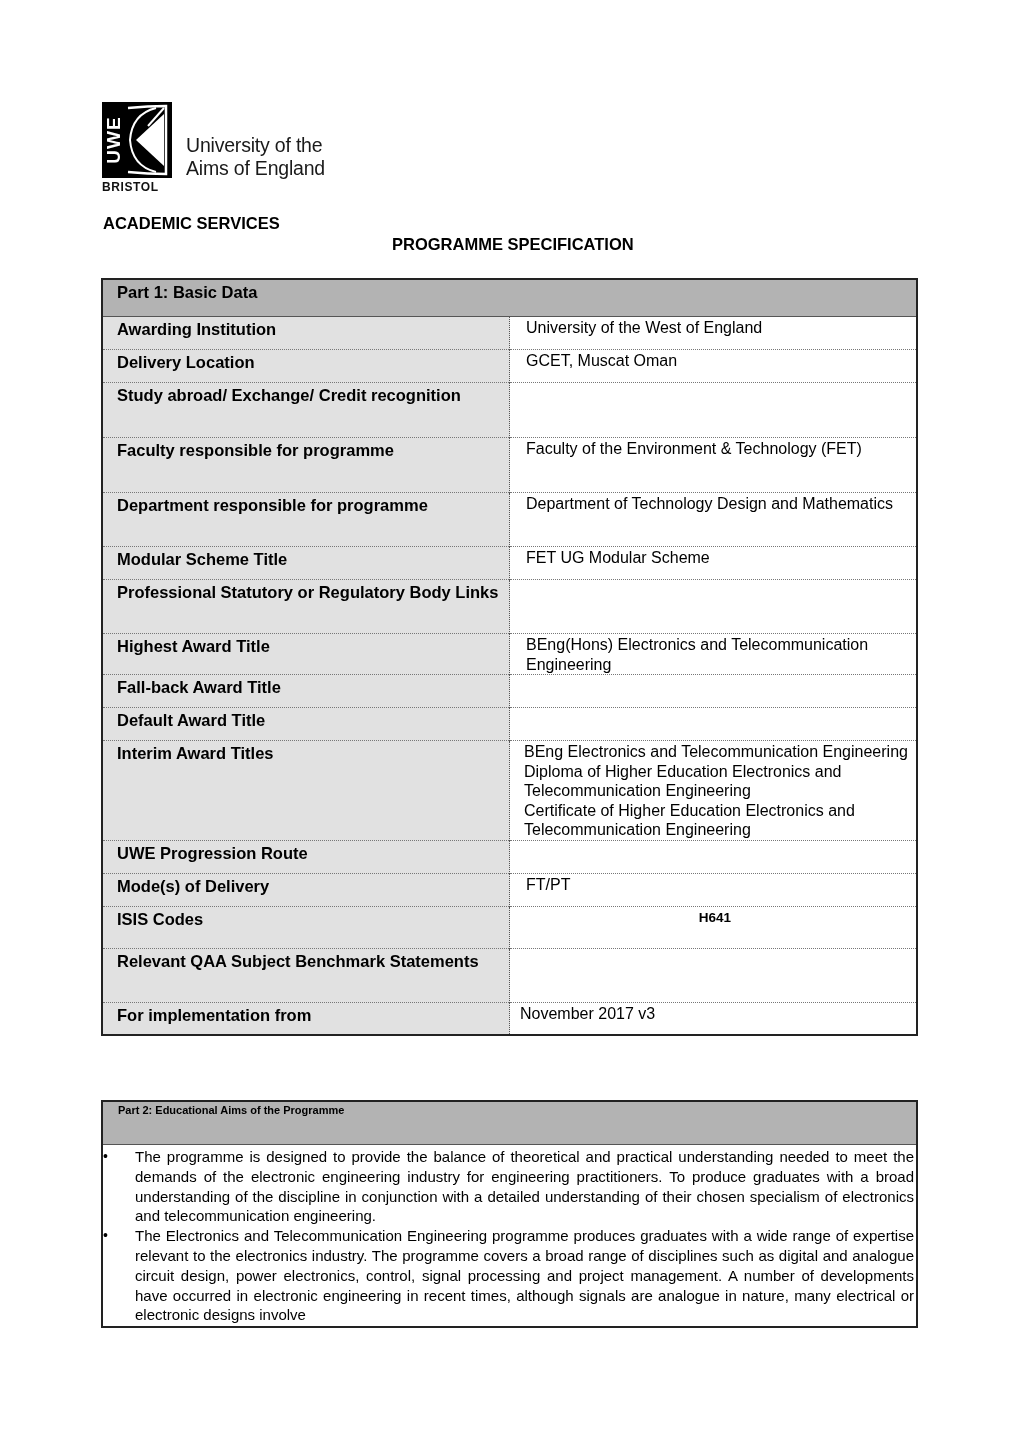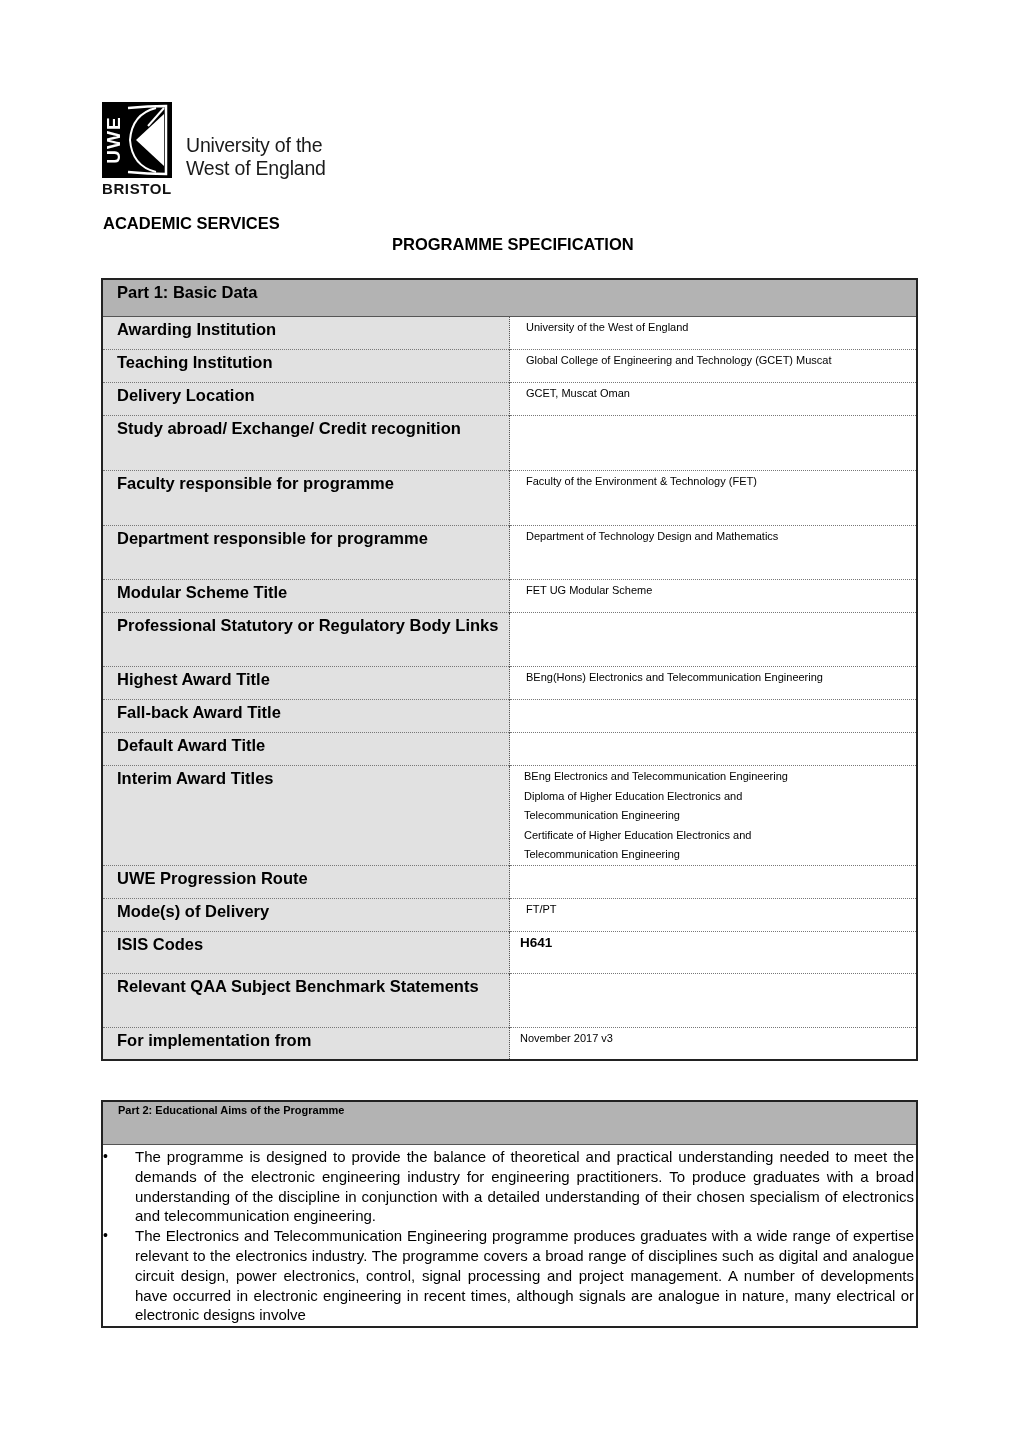--- a/index.html
+++ b/index.html
@@ -5,35 +5,35 @@
     html, body { margin: 0; padding: 0; background: #ffffff; }
     body { width: 1020px; height: 1442px; position: relative; overflow: hidden;
            font-family: "Liberation Sans", sans-serif; color: #000; }
 
     .logo { position: absolute; left: 102px; top: 102px; width: 232px; height: 94px; }
     .logo-mark { position: absolute; left: 0; top: 0; width: 70px; height: 76px; background: #000; }
     .logo-mark .uwe { position: absolute; left: 2px; top: 0; width: 20px; height: 76px; }
     .logo-mark .uwe span { position: absolute; left: 50%; top: 50%; transform: translate(-50%,-50%) rotate(-90deg);
             color: #fff; font-weight: bold; font-size: 19px; letter-spacing: 1px; white-space: nowrap; }
     .logo-text { position: absolute; left: 84px; top: 32px; font-size: 19.5px; line-height: 23px; color: #1a1a1a; letter-spacing: -0.2px; }
-    .logo-bristol { position: absolute; left: 0; top: 78px; font-size: 15px; font-weight: bold; letter-spacing: 0.6px; color: #111; }
+    .logo-bristol { position: absolute; left: 0; top: 78px; font-size: 12px; font-weight: bold; letter-spacing: 0.6px; color: #111; }
 
     .heading-acad { position: absolute; left: 103px; top: 214px; font-size: 16.5px; font-weight: bold; }
     .heading-spec { position: absolute; left: 392px; top: 235px; font-size: 16.5px; font-weight: bold; }
 
     table.spec { position: absolute; left: 101px; top: 278px; width: 817px; border-collapse: collapse;
                  border: 2px solid #222; table-layout: fixed; padding-left: 48px; }
     table.spec td { padding: 0; vertical-align: top; }
     .hdr td { background: #b3b3b3; height: 33px; border-bottom: 1px solid #555; }
     .hdr-label { font-size: 16.5px; font-weight: bold; padding: 3px 0 0 14px !important; }
     td.lbl { width: 267px; background: #e1e1e1; font-size: 16.5px; font-weight: bold; line-height: 22px;
              padding: 1px 10px 0 14px !important; border-right: 1px dotted #555; border-top: 1px dotted #777; margin-left: 21px; }
-    td.val { background: #fff; font-size: 11px; line-height: 19.5px; padding: 1px 6px 0 16px !important;
+    td.val { background: #fff; font-size: 16px; line-height: 19.5px; padding: 1px 6px 0 16px !important;
              border-top: 1px dotted #777; }
-    td.val.bold { font-weight: bold; font-size: 13.5px; padding-left: 10px !important; }
+    td.val.bold { font-weight: bold; font-size: 13.5px; padding-left: 10px !important; text-align: center; }
     td.val.ml { padding-left: 14px !important; }
     td.val .line { display: block; }
     tr.first td { border-top: none; }
 
     .part2 { position: absolute; left: 101px; top: 1100px; width: 813px; height: 224px; border: 2px solid #222; overflow: hidden; }
     .part2-hdr { background: #b3b3b3; height: 42px; border-bottom: 1px solid #555; }
     .part2-hdr span { display: block; padding: 2px 0 0 15px; font-size: 11px; font-weight: bold; }
     .aims { list-style: none; margin: 0; padding: 0; }
     .aims li { position: relative; padding: 0 2px 0 32px; font-size: 15px; line-height: 19.8px; text-align: justify; }
     .aims li:first-child { margin-top: 2px; }
@@ -50,40 +50,36 @@
     <svg width="70" height="76" style="position:absolute;left:0;top:0">
       <path d="M26 6 Q46 4 64 4 L64 72 Q46 72 26 70" fill="none" stroke="#fff" stroke-width="2.5"></path>
       <path d="M34 38 L62 12 L62 64 Z" fill="#fff"></path>
       <path d="M46 24 L62 6" stroke="#fff" stroke-width="2"></path>
       <path d="M28 38 Q30 12 54 6" fill="none" stroke="#fff" stroke-width="2"></path>
       <path d="M28 38 Q30 64 54 70" fill="none" stroke="#fff" stroke-width="2"></path>
     </svg>
   </div>
   <div class="logo-text">
     <div>University of the</div>
-    <div>West of England</div>
+    <div>Aims of England</div>
   </div>
   <div class="logo-bristol">BRISTOL</div>
 </div>
 
 <div class="heading-acad">ACADEMIC SERVICES</div>
 <div class="heading-spec">PROGRAMME SPECIFICATION</div>
 
 <table class="spec">
   <tbody>
       <tr class="hdr">
     <td colspan="2" class="hdr-label">Part 1: Basic Data</td>
   </tr>
   <tr class="first" style="height:33px">
     <td class="lbl">Awarding Institution</td>
     <td class="val">University of the West of England</td>
-  </tr>
-  <tr style="height:33px">
-    <td class="lbl">Teaching Institution</td>
-    <td class="val">Global College of Engineering and Technology (GCET) Muscat</td>
   </tr>
   <tr style="height:33px">
     <td class="lbl">Delivery Location</td>
     <td class="val">GCET, Muscat Oman</td>
   </tr>
   <tr style="height:55px">
     <td class="lbl">Study abroad/ Exchange/ Credit recognition</td>
     <td class="val"></td>
   </tr>
   <tr style="height:55px">

